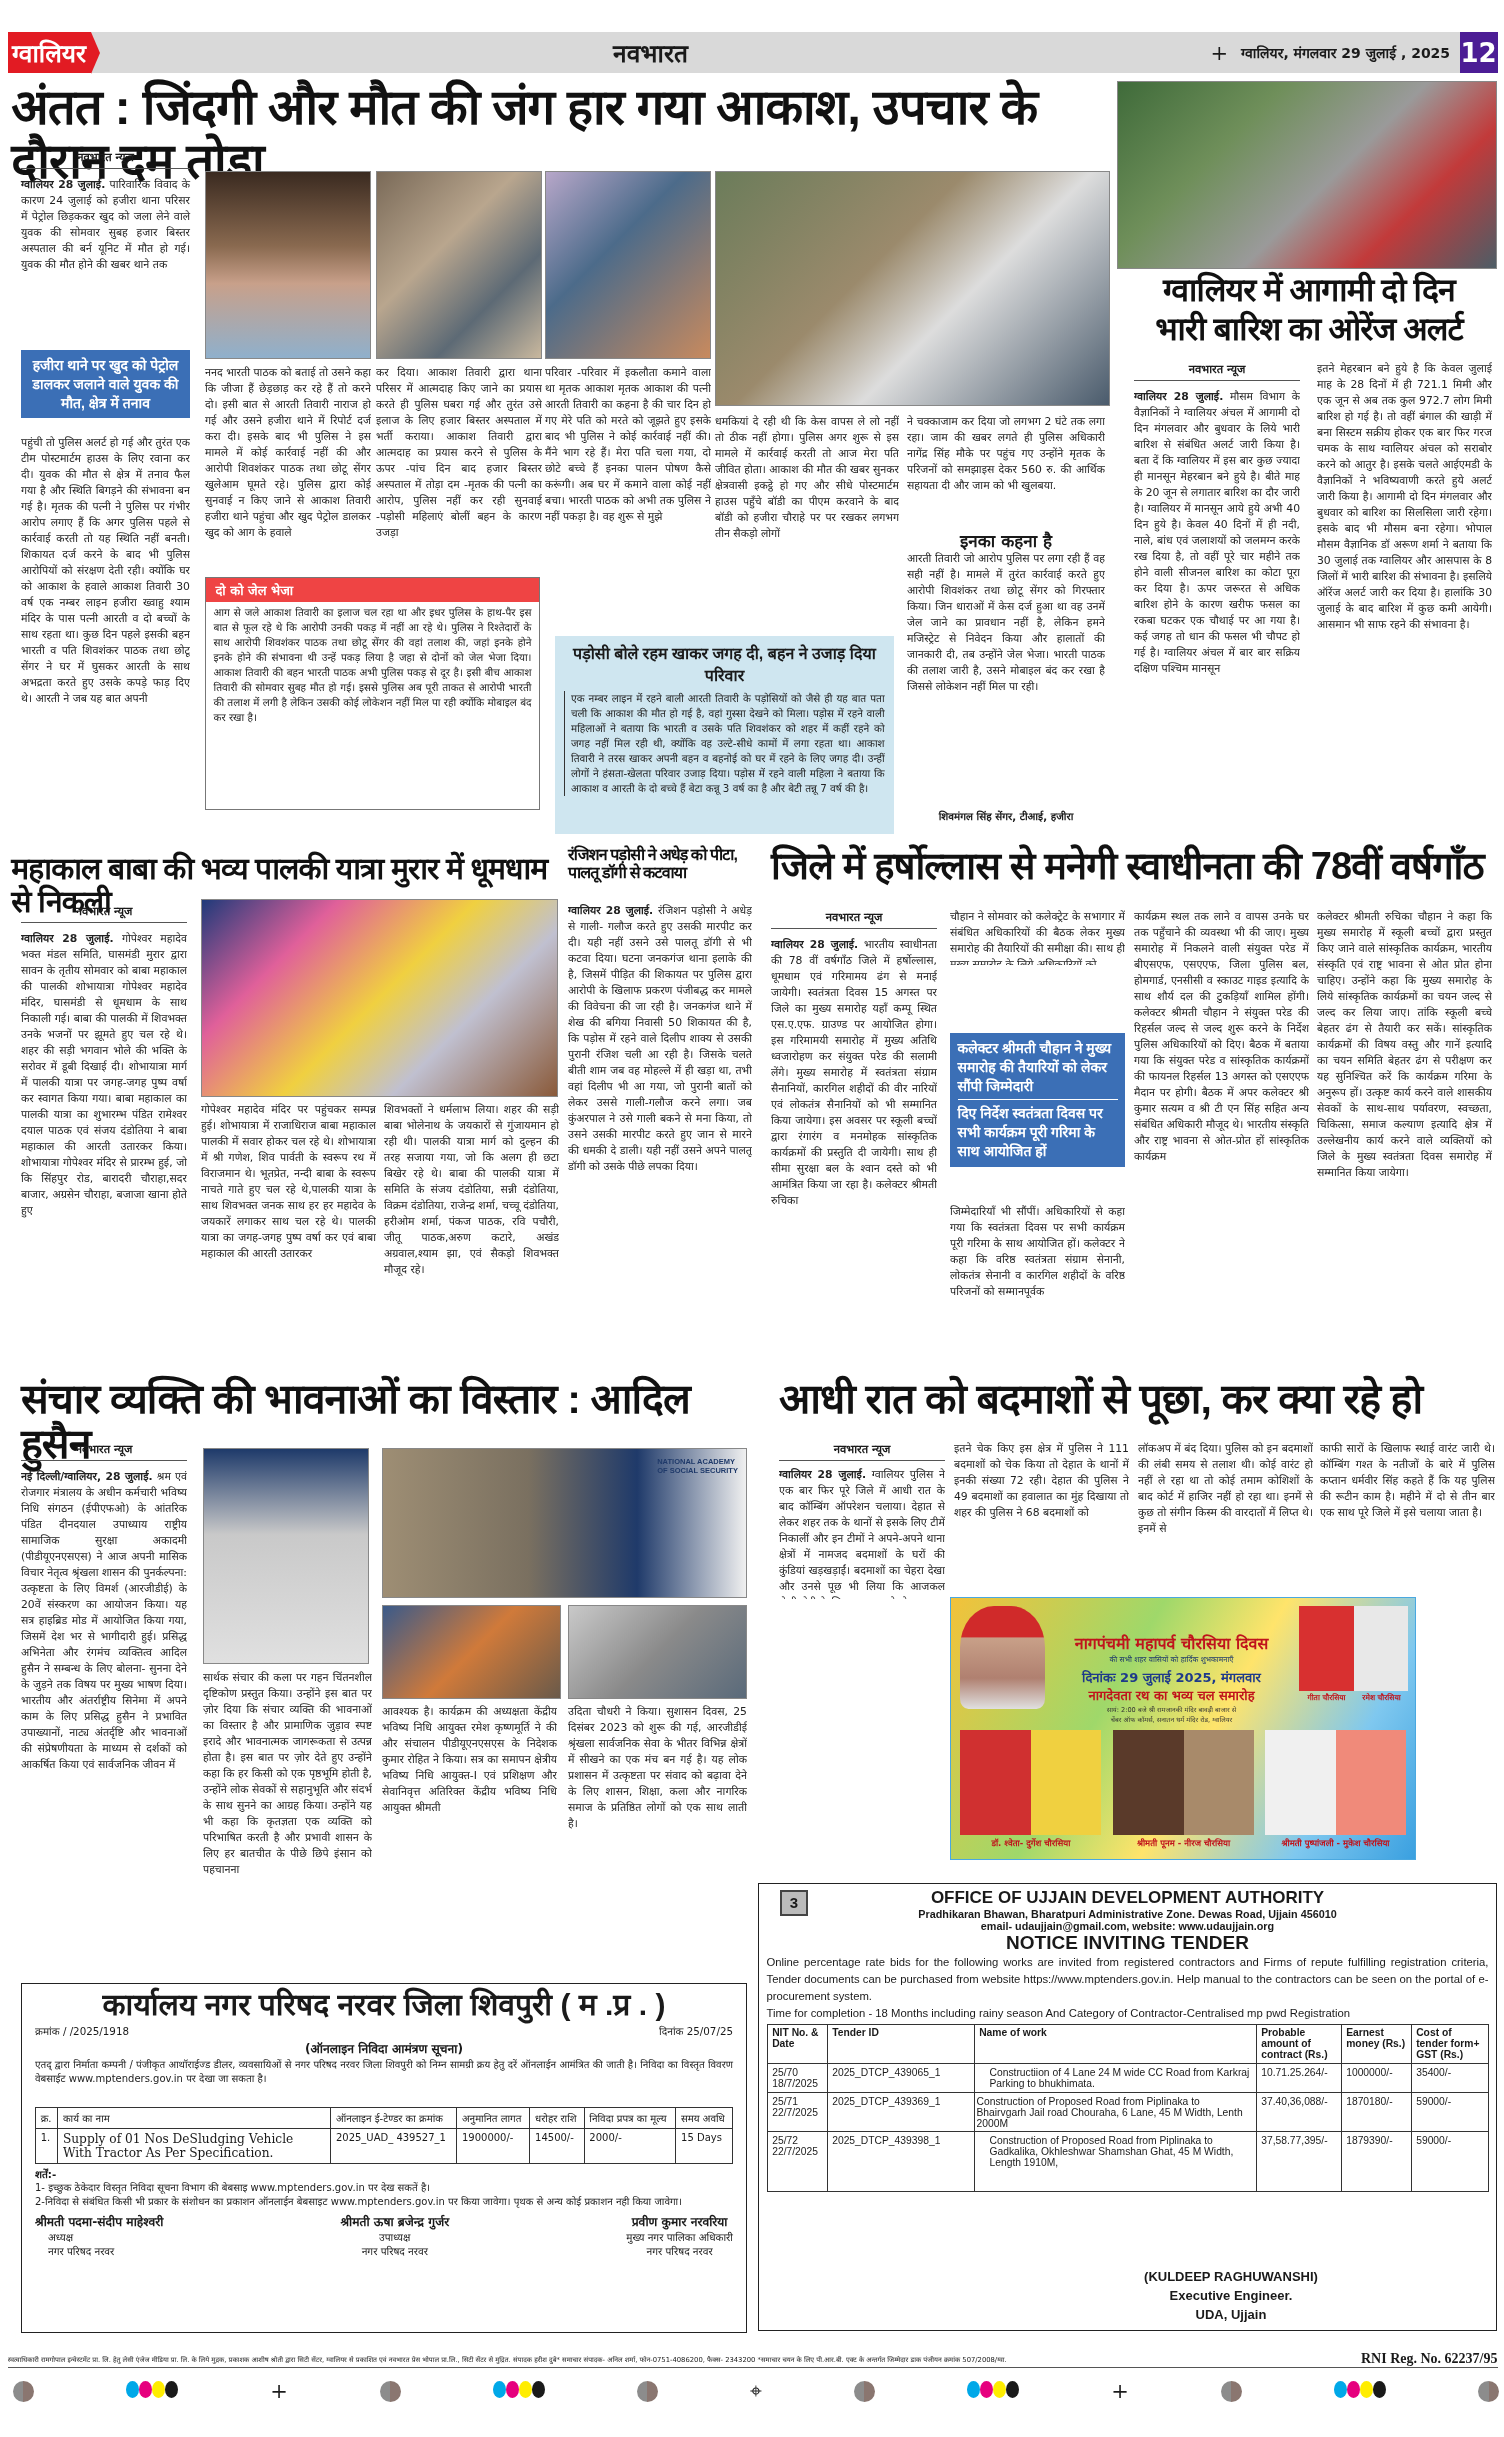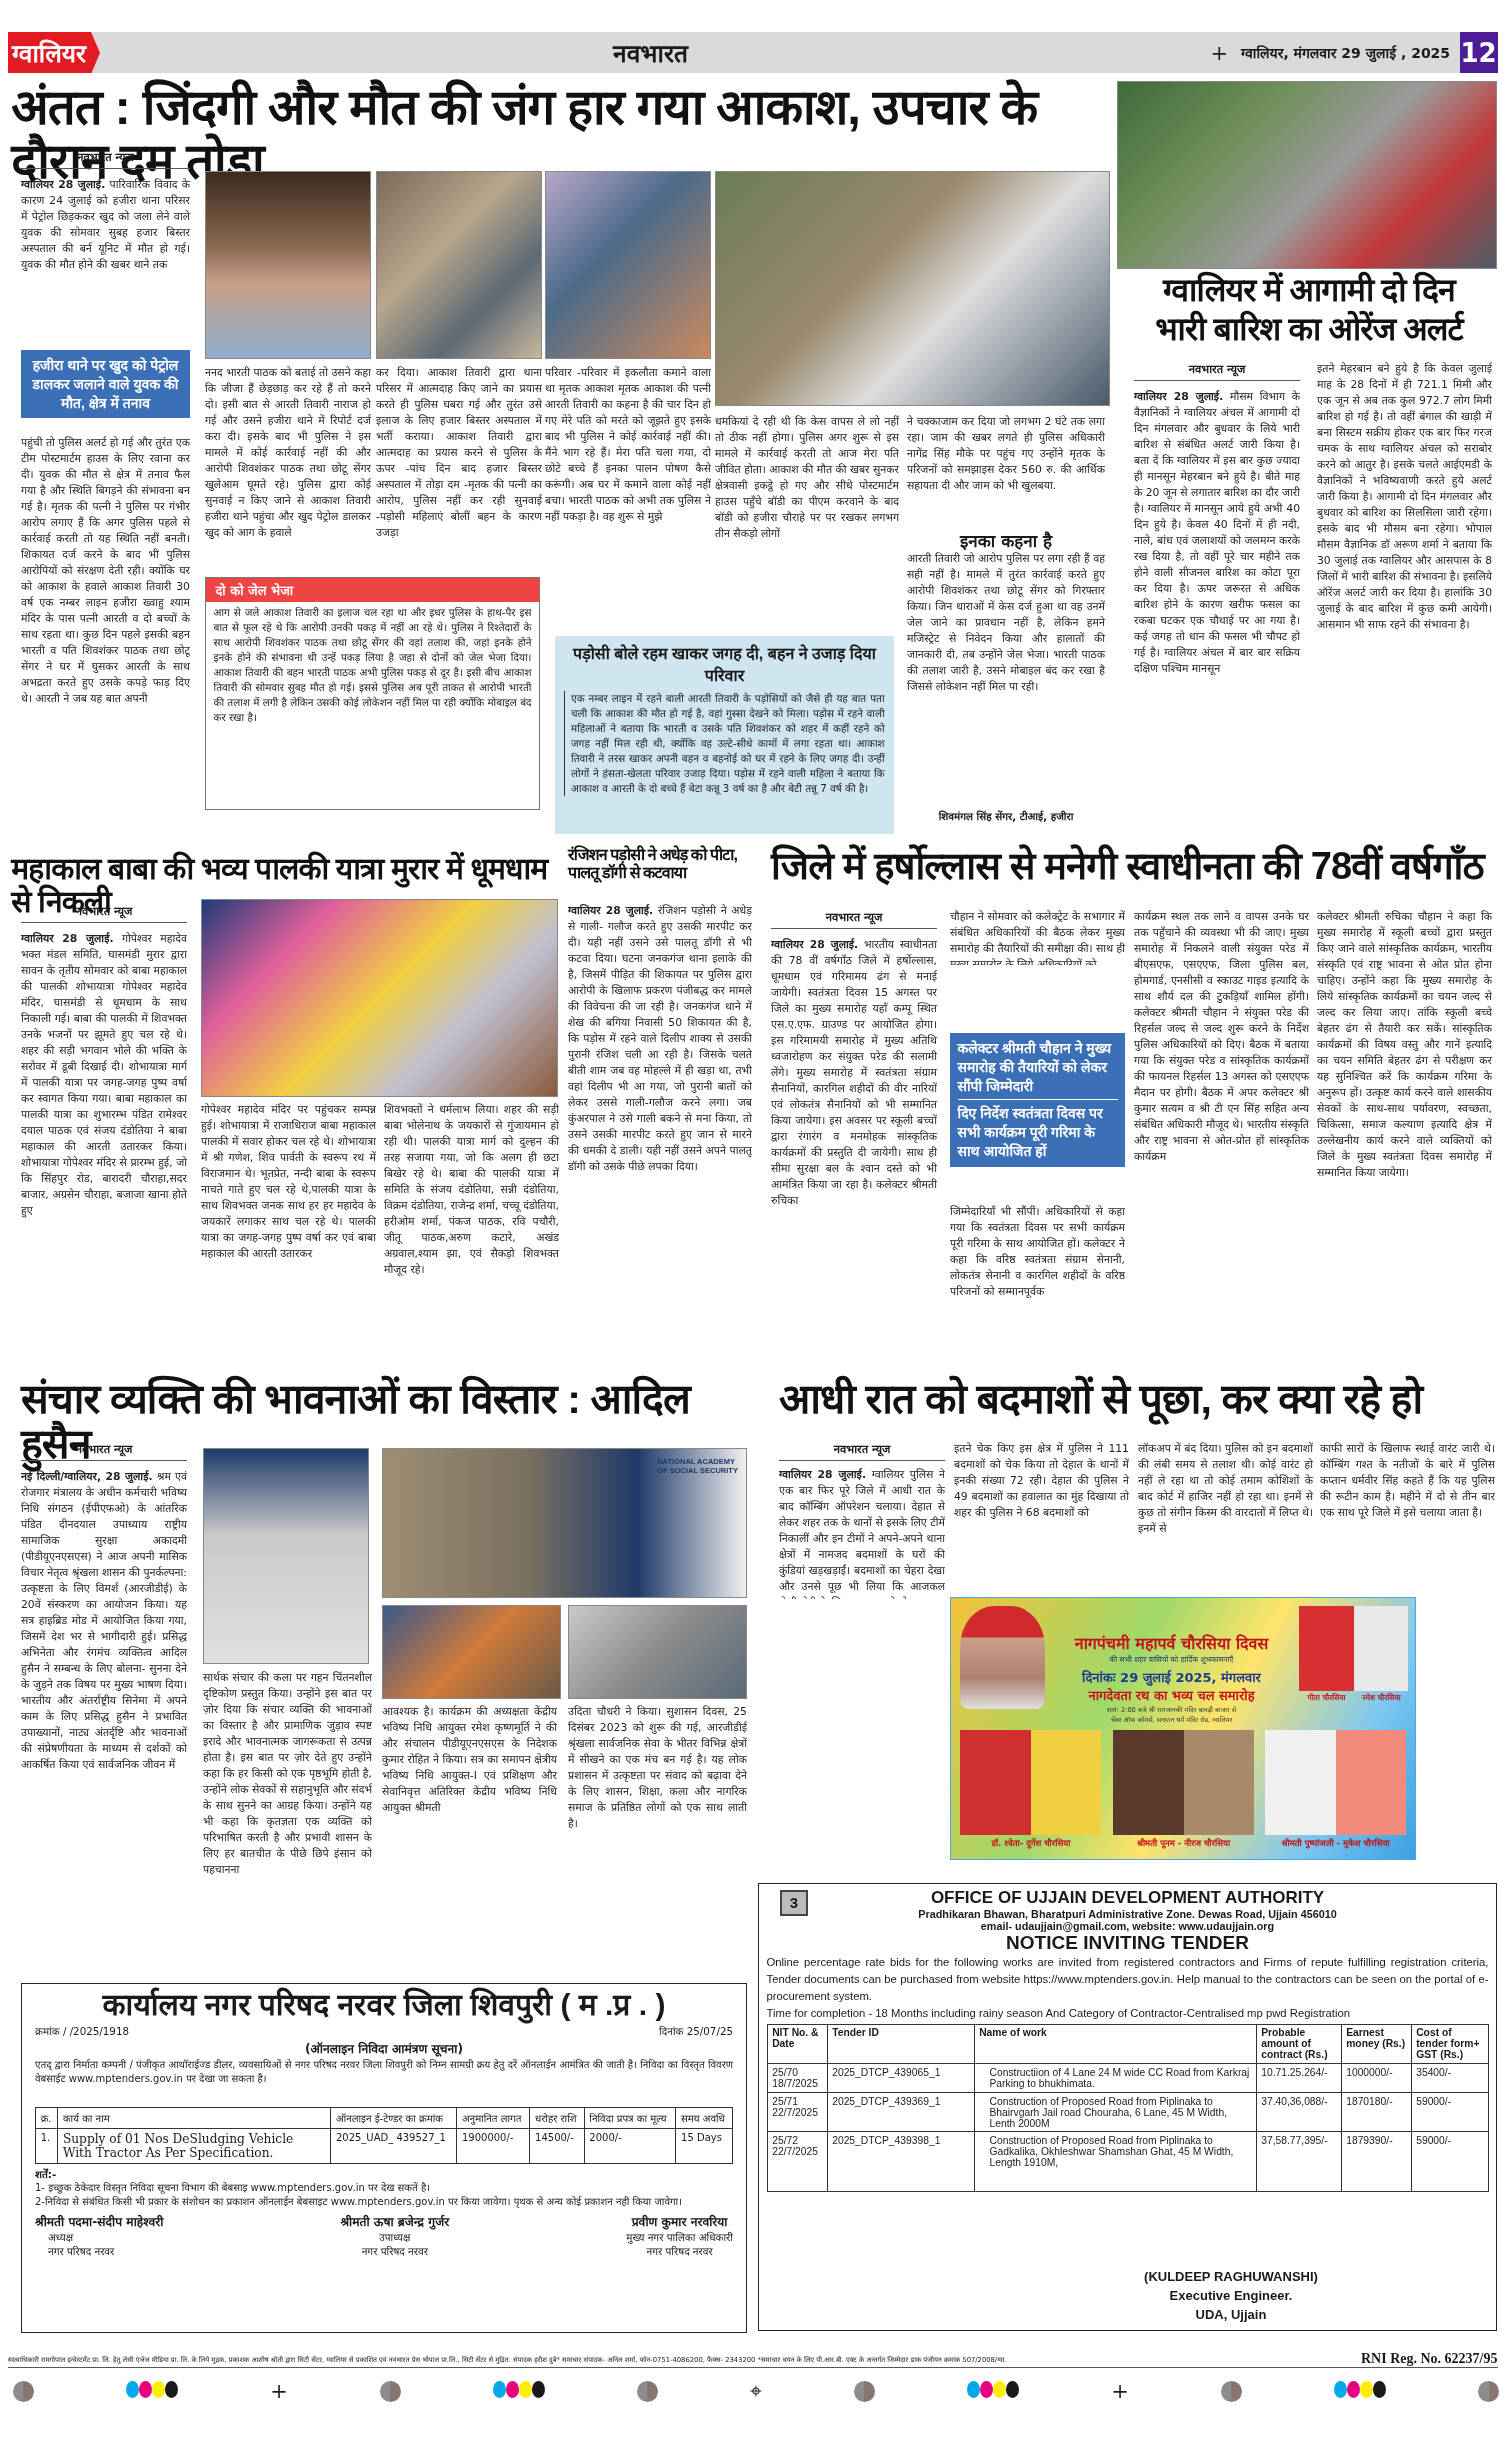--- a/index.html
+++ b/index.html
@@ -248,21 +248,21 @@
       <td>25/70 18/7/2025</td>
       <td>2025_DTCP_439065_1</td>
       <td style="padding-left:15px">Constructiion of 4 Lane 24 M wide CC Road from Karkraj Parking to bhukhimata.</td>
       <td>10.71.25.264/-</td>
       <td>1000000/-</td>
       <td>35400/-</td>
     </tr>
     <tr>
       <td>25/71 22/7/2025</td>
       <td>2025_DTCP_439369_1</td>
-      <td style="padding-left:15px">Construction of Proposed Road from Piplinaka to Bhairvgarh Jail road Chouraha, 6 Lane, 45 M Width, Lenth 2000M</td>
+      <td style="padding-left:2px">Construction of Proposed Road from Piplinaka to Bhairvgarh Jail road Chouraha, 6 Lane, 45 M Width, Lenth 2000M</td>
       <td>37.40,36,088/-</td>
       <td>1870180/-</td>
       <td>59000/-</td>
     </tr>
     <tr>
       <td>25/72 22/7/2025</td>
       <td>2025_DTCP_439398_1</td>
       <td style="padding-left:15px;height:60px">Construction of Proposed Road from Piplinaka to Gadkalika, Okhleshwar Shamshan Ghat, 45 M Width, Length 1910M,</td>
       <td>37,58.77,395/-</td>
       <td>1879390/-</td>

